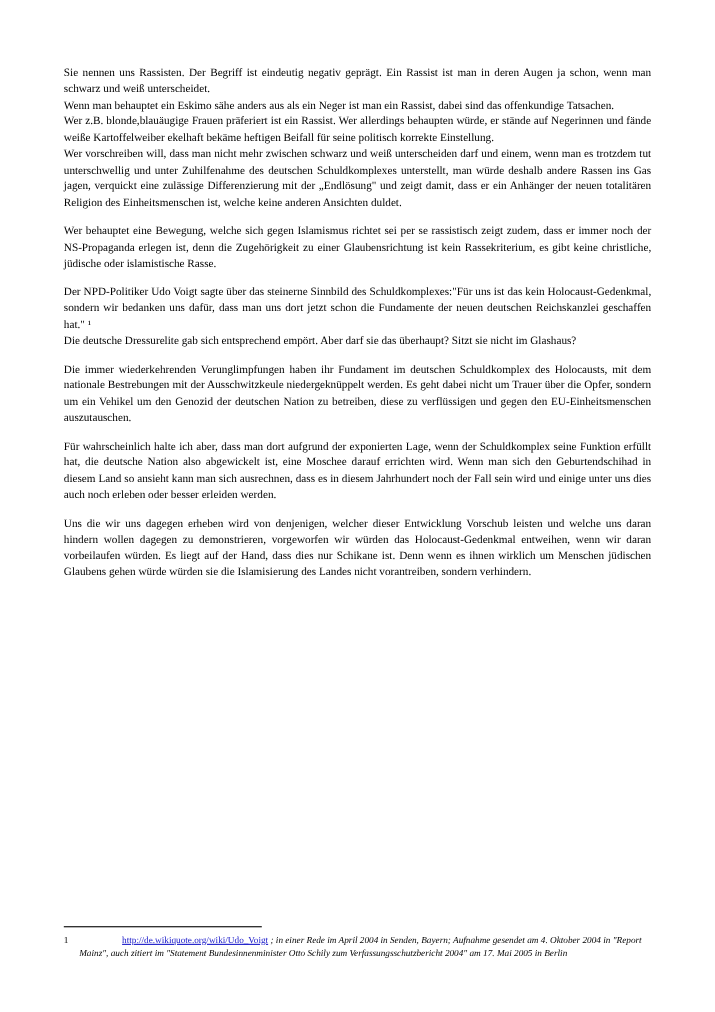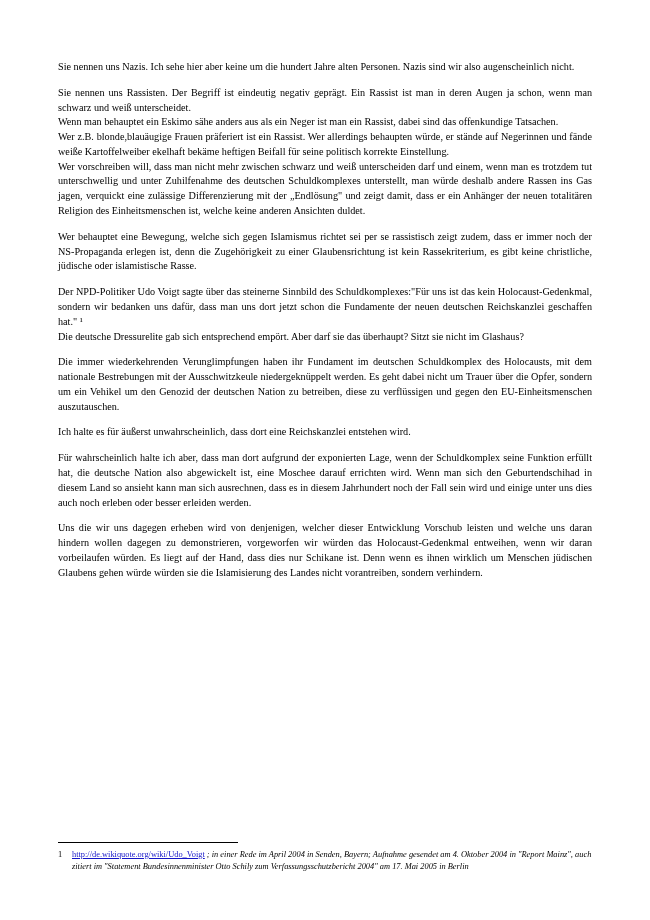--- a/index.html
+++ b/index.html
@@ -54,36 +54,35 @@
   }
   .footnote-num {
     width: 14px;
     flex: 0 0 14px;
   }
   .footnote-text {
     flex: 1 1 auto;
   }
   .footnote-link {
     color: #1414c8;
+    margin-left: 39px;
   }
   .footnote-italic {
     font-style: italic;
   }
 </style>
 </head>
 <body>
 
 <div class="page">
   <div class="doc-body">
-    <p class="para">Sie nennen uns Nazis. Ich sehe hier aber keine um die hundert Jahre alten Personen. Nazis sind wir also augenscheinlich nicht.</p>
     <p class="para">Sie nennen uns Rassisten. Der Begriff ist eindeutig negativ geprägt. Ein Rassist ist man in deren Augen ja schon, wenn man schwarz und weiß unterscheidet.<br>Wenn man behauptet ein Eskimo sähe anders aus als ein Neger ist man ein Rassist, dabei sind das offenkundige Tatsachen.<br>Wer z.B. blonde,blauäugige Frauen präferiert ist ein Rassist. Wer allerdings behaupten würde, er stände auf Negerinnen und fände weiße Kartoffelweiber ekelhaft bekäme heftigen Beifall für seine politisch korrekte Einstellung.<br>Wer vorschreiben will, dass man nicht mehr zwischen schwarz und weiß unterscheiden darf und einem, wenn man es trotzdem tut unterschwellig und unter Zuhilfenahme des deutschen Schuldkomplexes unterstellt, man würde deshalb andere Rassen ins Gas jagen, verquickt eine zulässige Differenzierung mit der „Endlösung" und zeigt damit, dass er ein Anhänger der neuen totalitären Religion des Einheitsmenschen ist, welche keine anderen Ansichten duldet.</p>
     <p class="para">Wer behauptet eine Bewegung, welche sich gegen Islamismus richtet sei per se rassistisch zeigt zudem, dass er immer noch der NS-Propaganda erlegen ist, denn die Zugehörigkeit zu einer Glaubensrichtung ist kein Rassekriterium, es gibt keine christliche, jüdische oder islamistische Rasse.</p>
     <p class="para">Der NPD-Politiker Udo Voigt sagte über das steinerne Sinnbild des Schuldkomplexes:"Für uns ist das kein Holocaust-Gedenkmal, sondern wir bedanken uns dafür, dass man uns dort jetzt schon die Fundamente der neuen deutschen Reichskanzlei geschaffen hat." ¹<br>Die deutsche Dressurelite gab sich entsprechend empört. Aber darf sie das überhaupt? Sitzt sie nicht im Glashaus?</p>
     <p class="para">Die immer wiederkehrenden Verunglimpfungen haben ihr Fundament im deutschen Schuldkomplex des Holocausts, mit dem  nationale Bestrebungen mit der Ausschwitzkeule niedergeknüppelt werden. Es geht dabei nicht um Trauer über die Opfer, sondern um ein Vehikel um den Genozid der deutschen Nation zu betreiben, diese zu verflüssigen und gegen den EU-Einheitsmenschen auszutauschen.</p>
-    <p class="para">Ich halte es für äußerst unwahrscheinlich, dass dort eine Reichskanzlei entstehen wird.</p>
     <p class="para">Für wahrscheinlich halte ich aber, dass man dort aufgrund der exponierten Lage, wenn der Schuldkomplex seine Funktion erfüllt hat, die deutsche Nation also abgewickelt ist, eine Moschee darauf errichten wird. Wenn man sich den Geburtendschihad in diesem Land so ansieht kann man sich ausrechnen, dass es in diesem Jahrhundert noch der Fall sein wird und einige unter uns dies auch noch erleben oder besser erleiden werden.</p>
     <p class="para">Uns die wir uns dagegen erheben wird von denjenigen, welcher dieser Entwicklung Vorschub leisten und welche uns daran hindern wollen dagegen zu demonstrieren, vorgeworfen wir würden das Holocaust-Gedenkmal entweihen, wenn wir daran vorbeilaufen würden. Es liegt auf der Hand, dass dies nur Schikane ist. Denn wenn es ihnen wirklich um Menschen jüdischen Glaubens gehen würde würden sie die Islamisierung des Landes nicht vorantreiben, sondern verhindern.</p>
   </div>
 
   <div class="footnote-area">
     <div class="footnote-rule"></div>
     <div class="footnote">
       <span class="footnote-num">1</span>
       <span class="footnote-text"><a class="footnote-link" href="#">http://de.wikiquote.org/wiki/Udo_Voigt</a><span class="footnote-italic"> ; in einer Rede im April 2004 in Senden, Bayern; Aufnahme gesendet am 4. Oktober 2004 in "Report Mainz", auch zitiert im "Statement Bundesinnenminister Otto Schily zum Verfassungsschutzbericht 2004" am 17. Mai 2005 in Berlin</span></span>
     </div>

